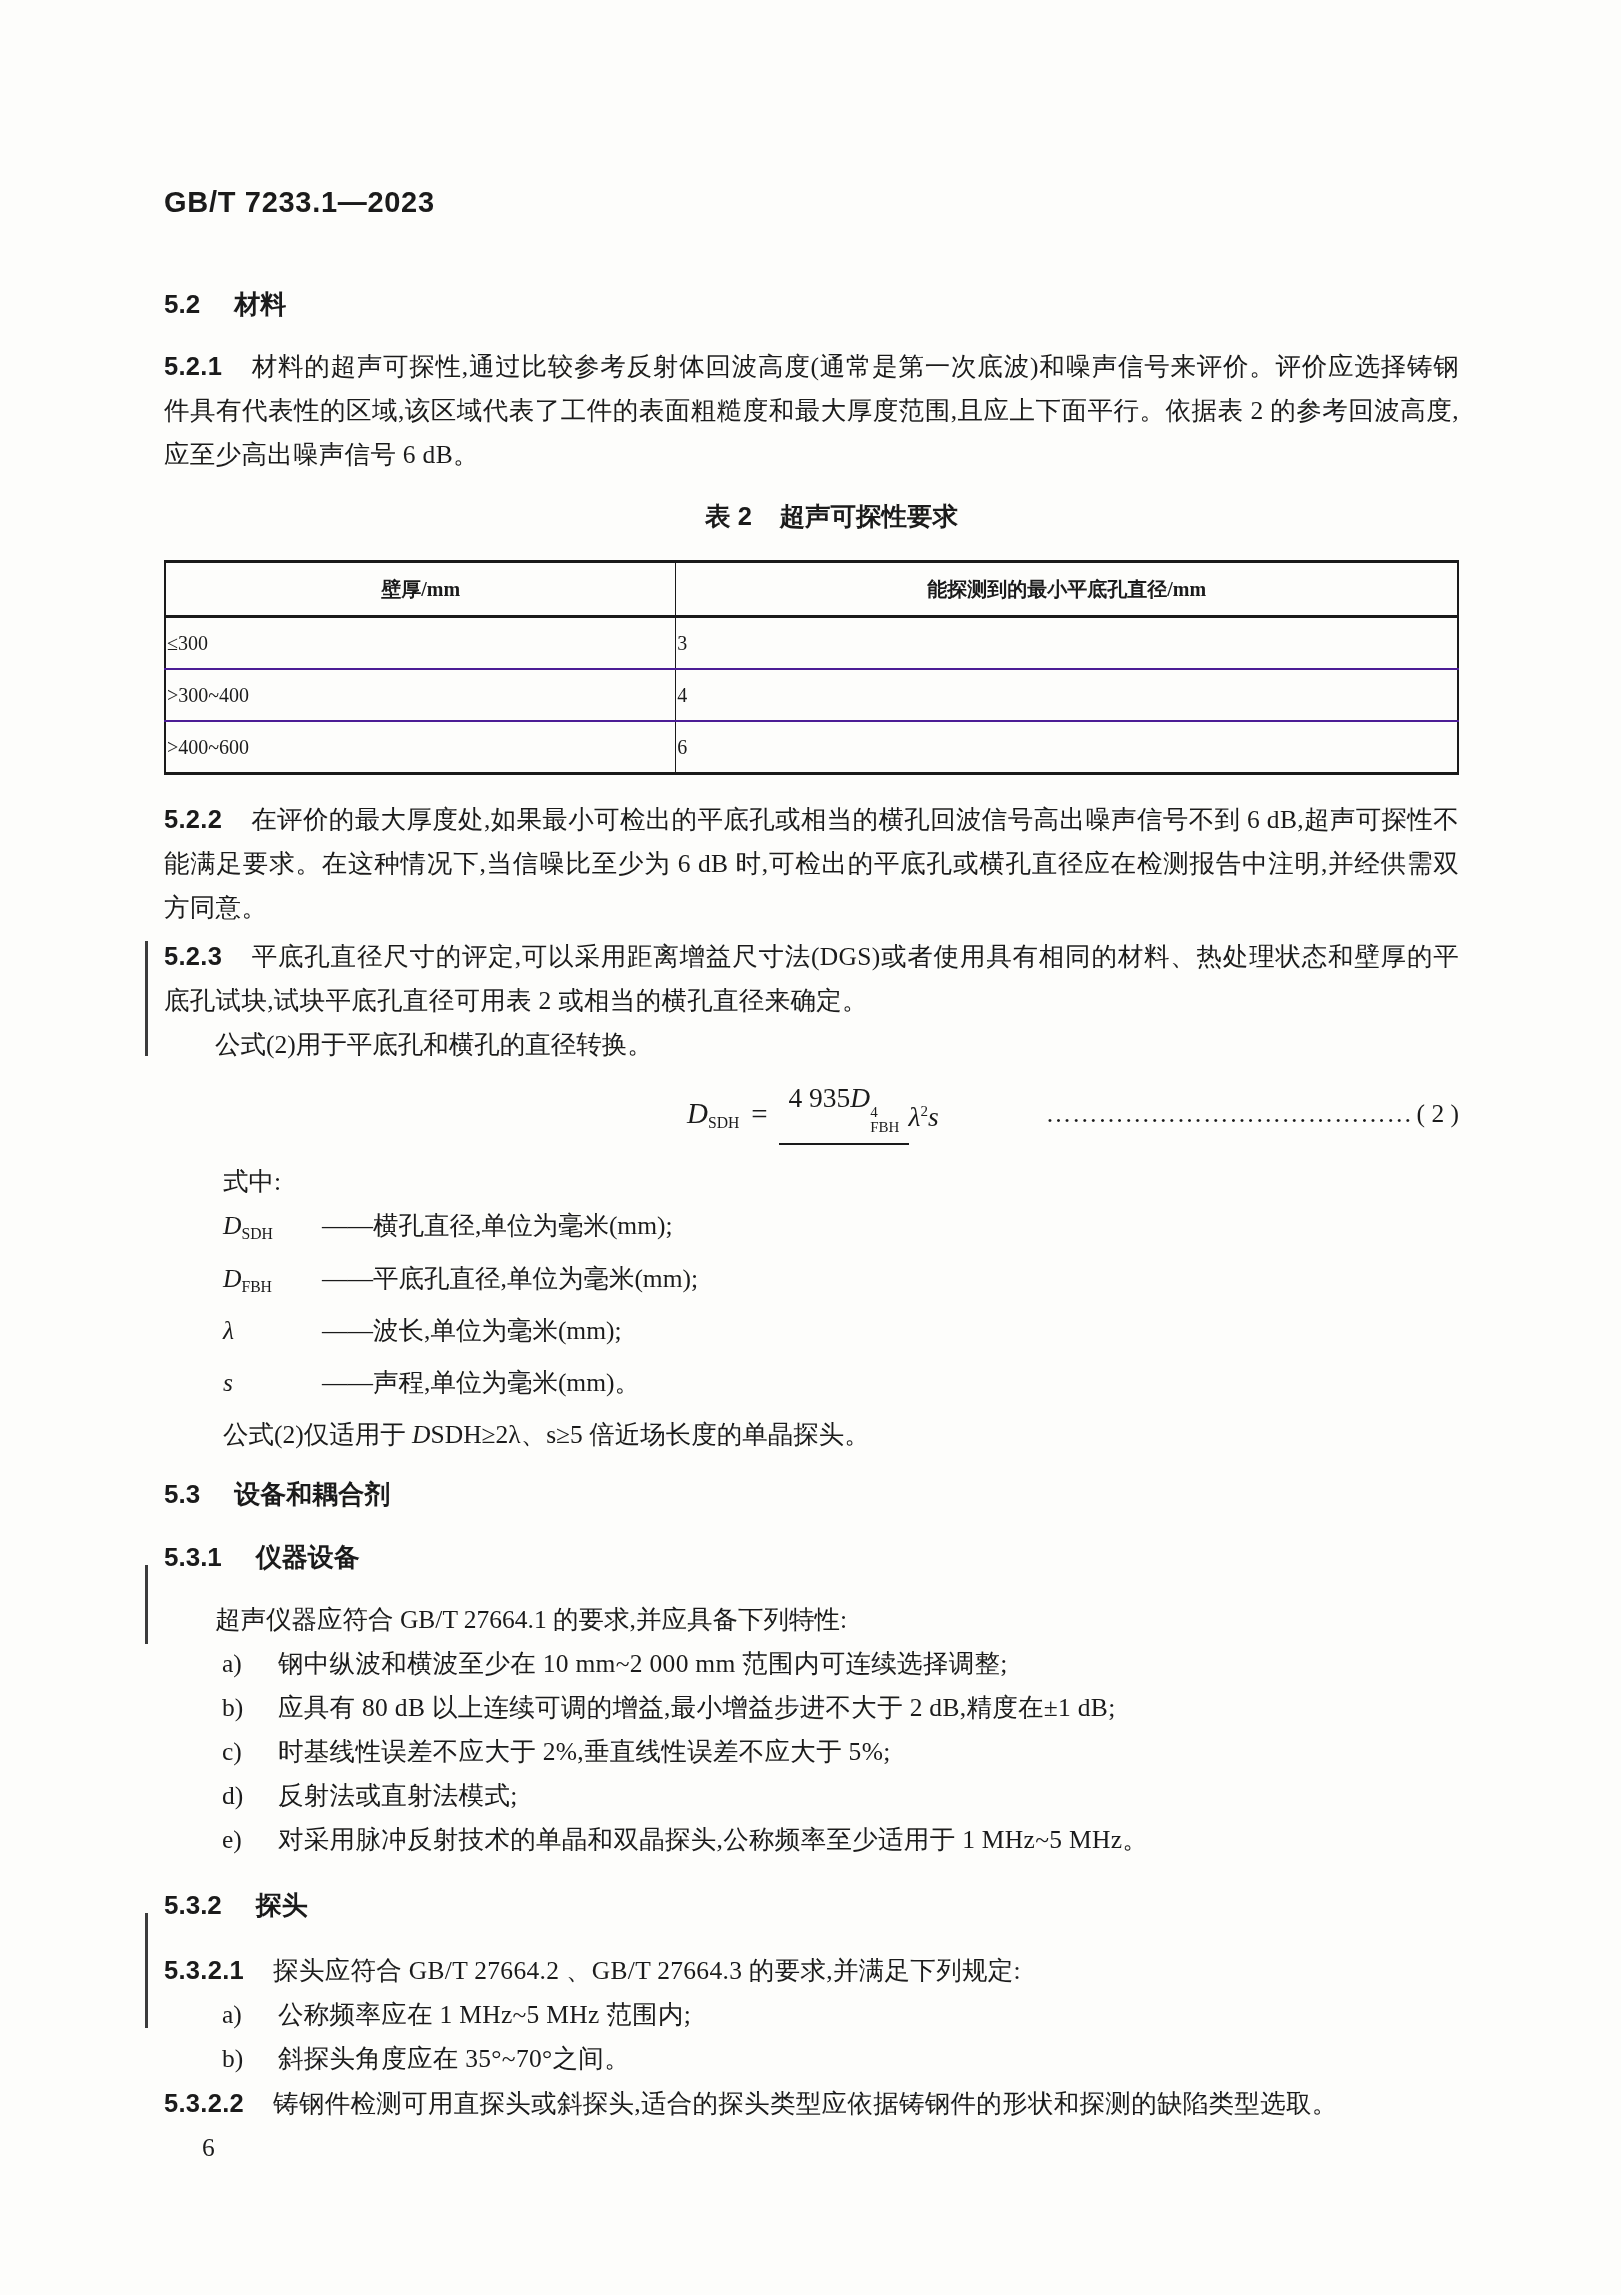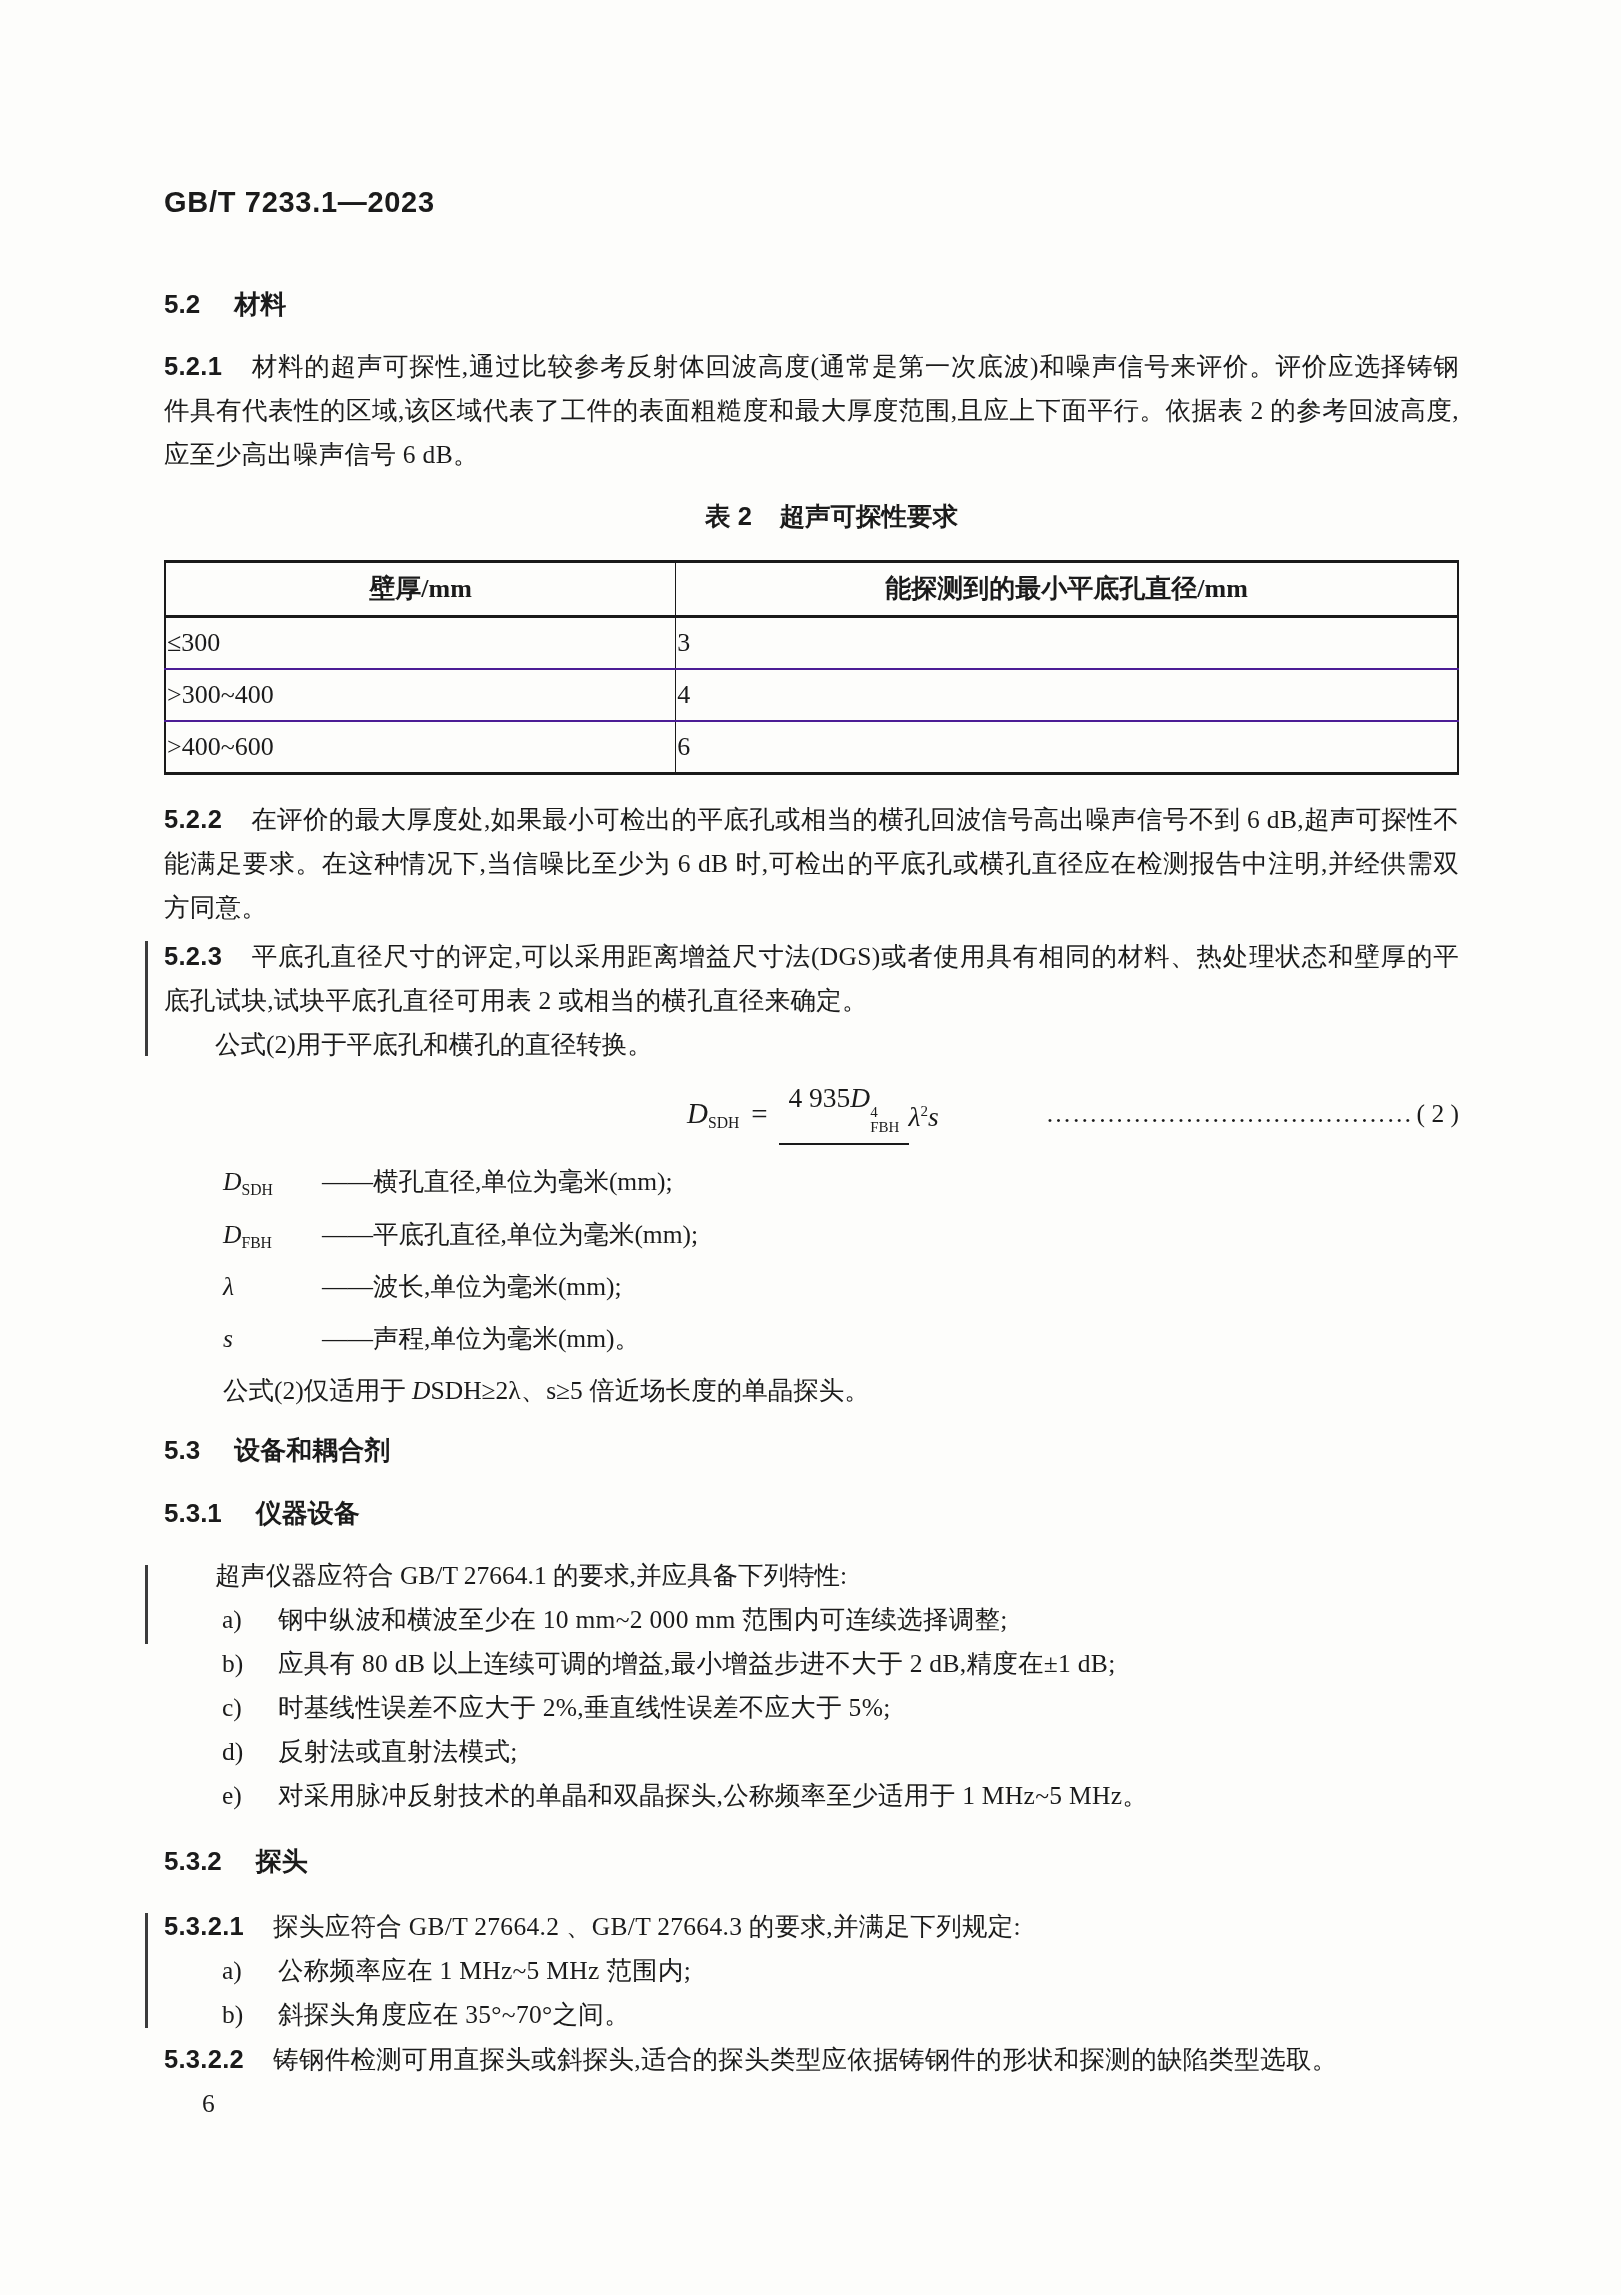--- a/index.html
+++ b/index.html
@@ -59,21 +59,21 @@
   .tbl-caption .cap-label { margin-right: 27.5px; margin-left: 40px; }
   
   table.req-table {
     width: 100%;
     border-collapse: collapse;
     margin-top: 27px;
     border-top: 3.9px solid #1a1a1a;
     border-bottom: 3.9px solid #1a1a1a;
     border-left: 2px solid #1a1a1a;
     border-right: 2px solid #1a1a1a;
-    font-size: 26px;
+    font-size: 20px;
     padding-left: 20px;
   }
   table.req-table th {
     font-weight: 600;
     border-bottom: 3.3px solid #1a1a1a;
     height: 50px;
     text-align: center;
     vertical-align: middle;
     font-family: "Liberation Serif", "DejaVu Serif", serif;
   }
@@ -240,20 +240,21 @@
                 <span>4</span>
                 <span>FBH</span>
               </span></span>
           <span class="den"><i>λ</i><span class="exp">2</span><i>s</i></span>
         </span>
       </span>
       <span class="eq-dots">……………………………………</span>
       <span class="eq-num">( 2 )</span>
     </div>
 
+    <div class="indent-sym">式中:</div>
 
     <div class="def-row indent-sym">
       <span class="def-sym"><i>D</i><span class="sym-sub">SDH</span></span>
       <span class="def-dash">——</span>
       <span class="def-desc">横孔直径,单位为毫米(mm);</span>
     </div>
     <div class="def-row indent-sym">
       <span class="def-sym"><i>D</i><span class="sym-sub">FBH</span></span>
       <span class="def-dash">——</span>
       <span class="def-desc">平底孔直径,单位为毫米(mm);</span>

